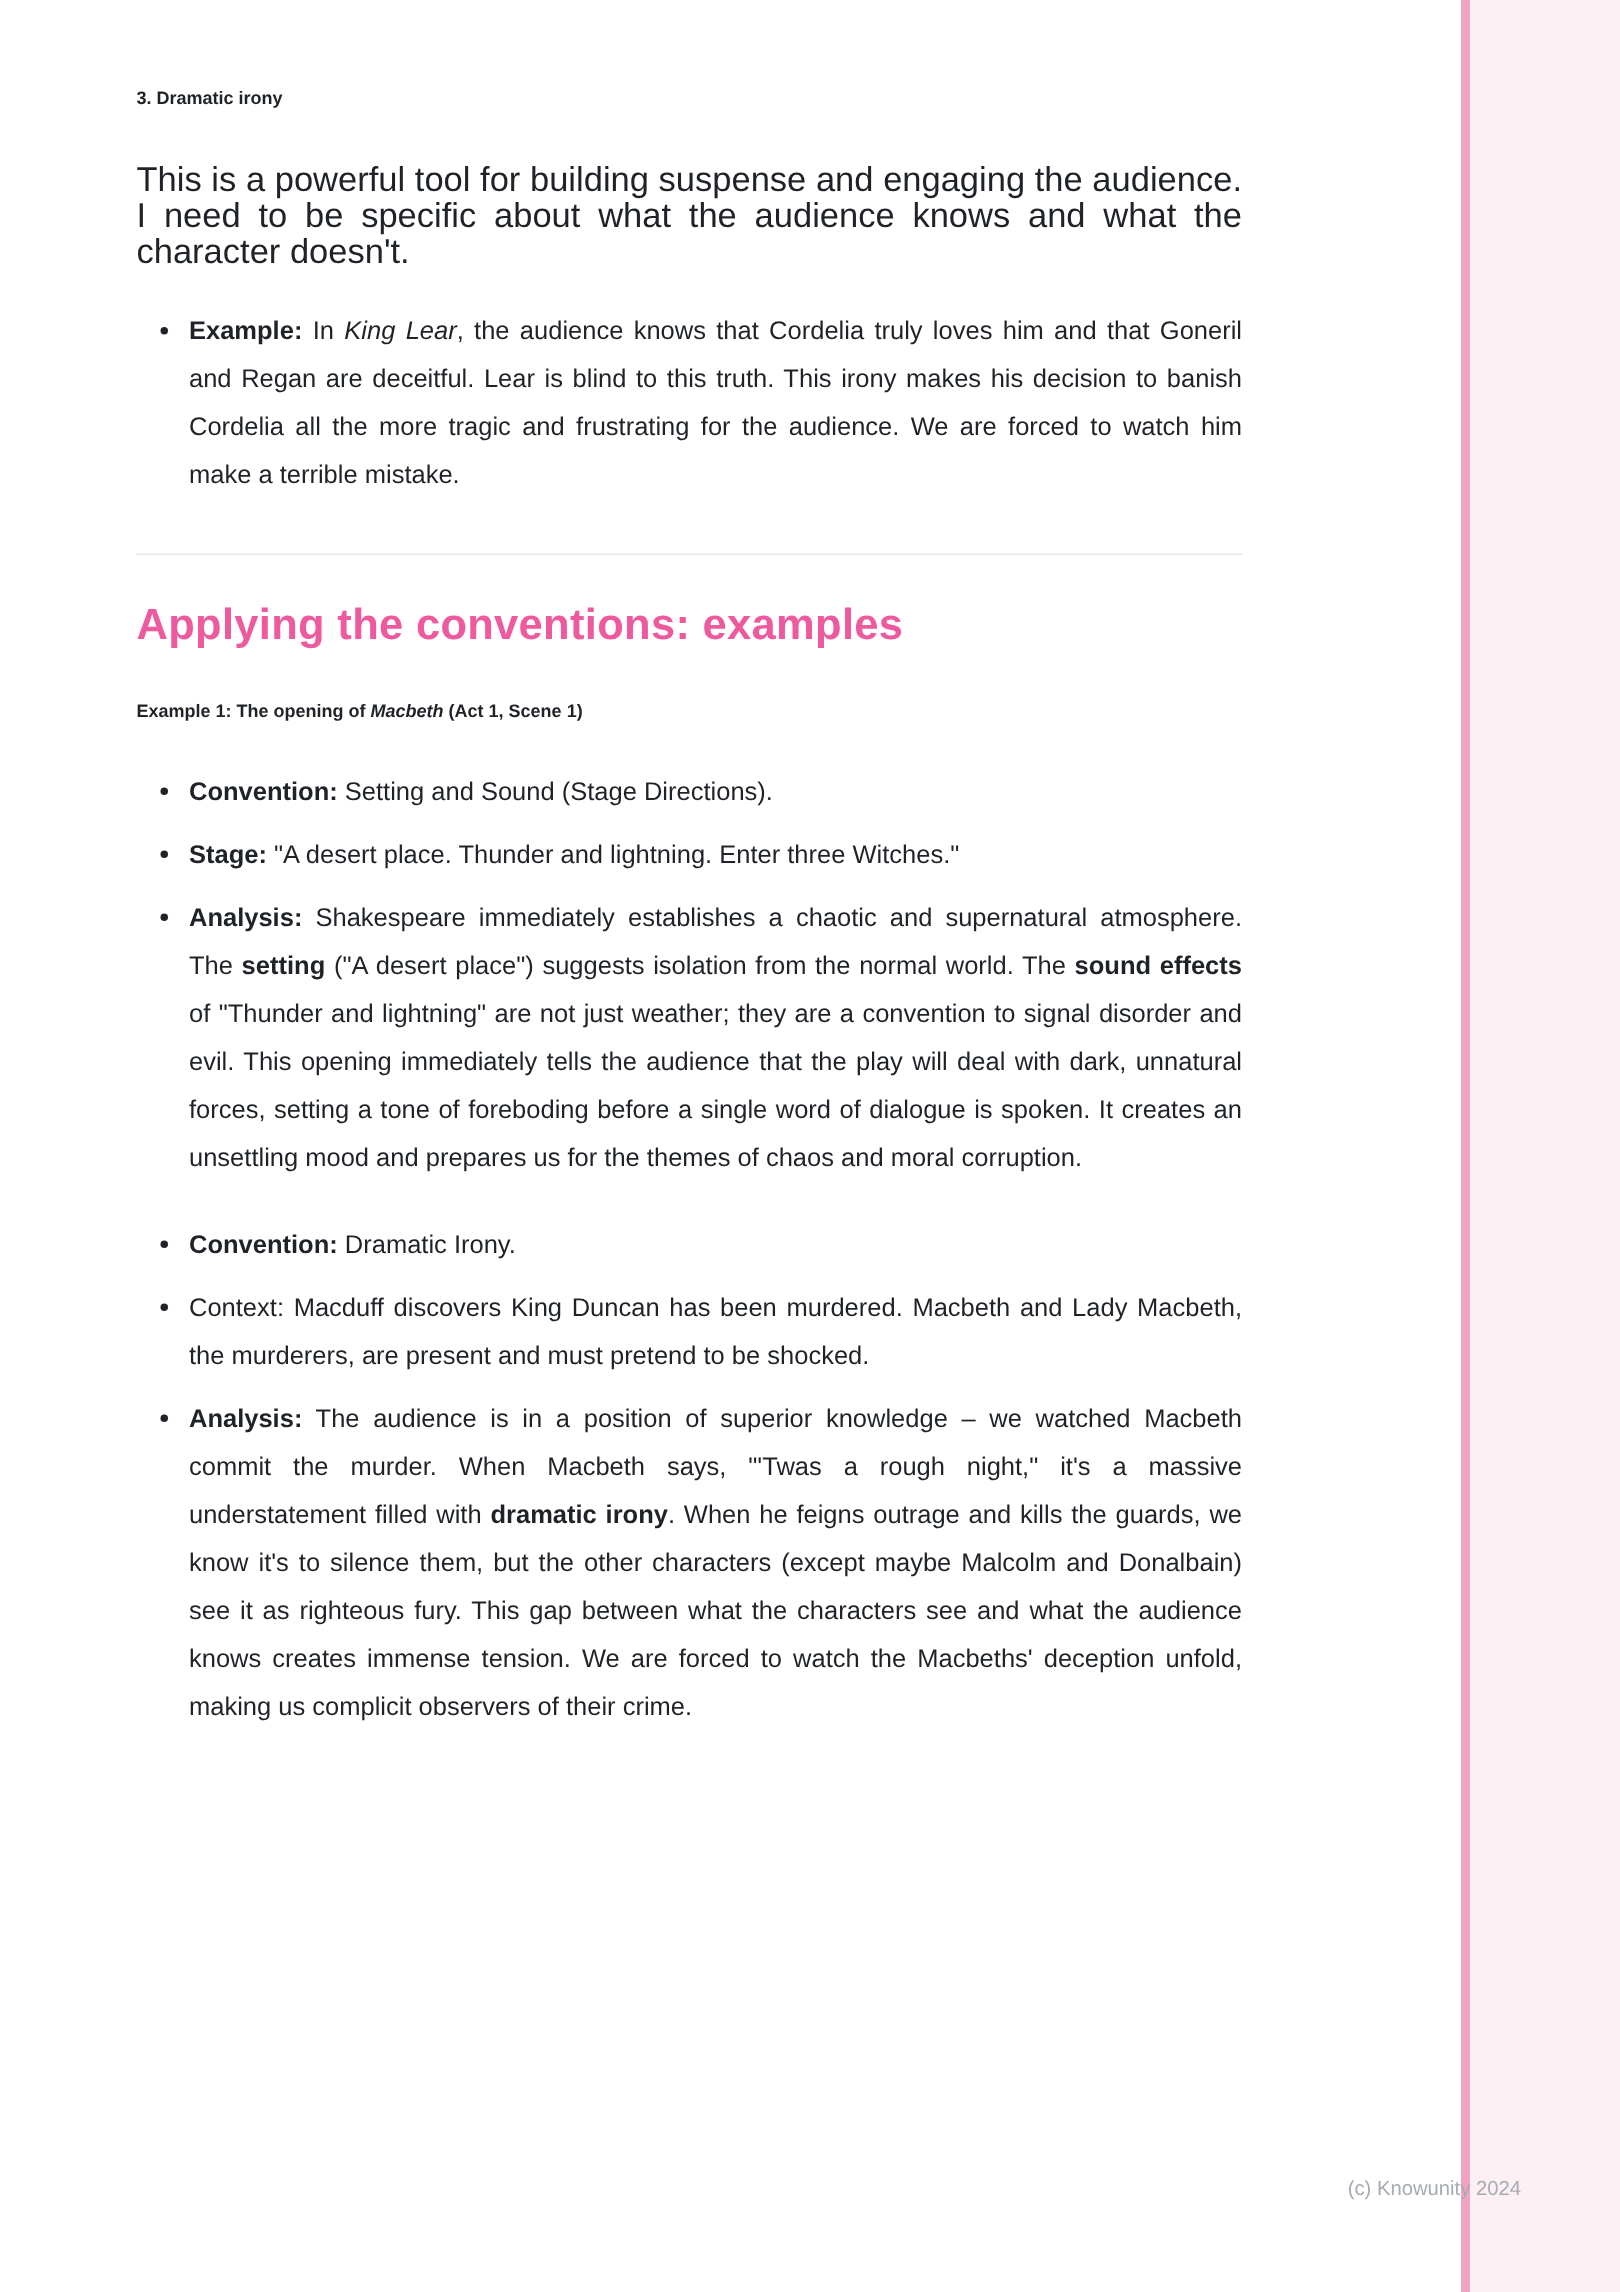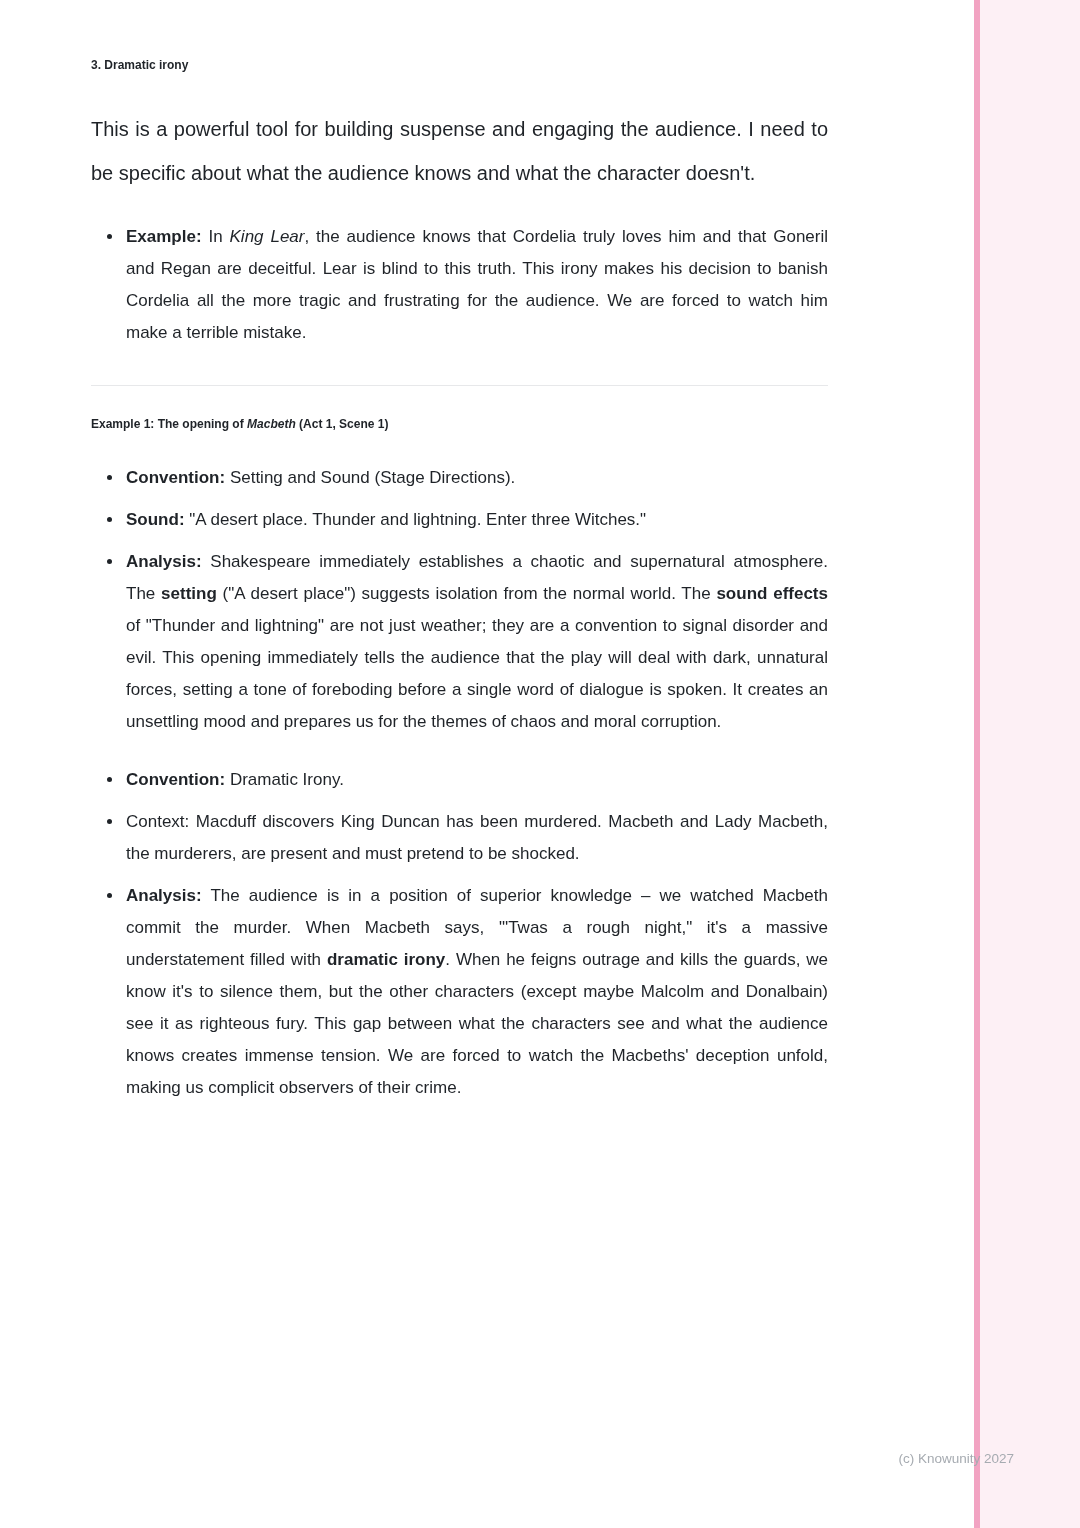--- a/index.html
+++ b/index.html
@@ -56,22 +56,22 @@
   }
   .h-pink {
     font-size: 29px;
     line-height: 38px;
     font-weight: 700;
     color: #ee5a9e;
     margin: 28px 0 0 0;
     letter-spacing: 0.2px;
   }
   .body-p {
-    font-size: 20px;
-    line-height: 44px;
+    font-size: 23px;
+    line-height: 24px;
     margin: 30px 0 0 0;
     text-align: justify;
   }
   .intro-p {
     margin-top: 26px;
   }
   .bullets {
     margin: 26px 0 0 0;
     padding: 0 0 0 33px;
     list-style: disc outside;
@@ -111,34 +111,35 @@
     <h4 class="h-small first">3. Dramatic irony</h4>
 
     <p class="body-p">This is a powerful tool for building suspense and engaging the audience. I need to be specific about what the audience knows and what the character doesn't.</p>
 
     <ul class="bullets">
       <li><span style="font-weight: 700;">Example:</span><span> In </span><span style="font-style: italic;">King Lear</span><span>, the audience knows that Cordelia truly loves him and that Goneril and Regan are deceitful. Lear is blind to this truth. This irony makes his decision to banish Cordelia all the more tragic and frustrating for the audience. We are forced to watch him make a terrible mistake.</span></li>
     </ul>
 
     <hr class="divider">
 
+    <h2 class="h-pink">Applying the conventions: examples</h2>
 
 
     <h4 class="h-small"><span style="font-weight: 700;">Example 1: The opening of </span><span style="font-weight: 700; font-style: italic;">Macbeth</span><span style="font-weight: 700;"> (Act 1, Scene 1)</span></h4>
 
     <ul class="bullets">
       <li><span style="font-weight: 700;">Convention:</span><span> Setting and Sound (Stage Directions).</span></li>
-      <li><span style="font-weight: 700;">Sound:</span><span> "A desert place. Thunder and lightning. Enter three Witches."</span></li>
+      <li><span style="font-weight: 700;">Stage:</span><span> "A desert place. Thunder and lightning. Enter three Witches."</span></li>
       <li><span style="font-weight: 700;">Analysis:</span><span> Shakespeare immediately establishes a chaotic and supernatural atmosphere. The </span><span style="font-weight: 700;">setting</span><span> ("A desert place") suggests isolation from the normal world. The </span><span style="font-weight: 700;">sound effects</span><span> of "Thunder and lightning" are not just weather; they are a convention to signal disorder and evil. This opening immediately tells the audience that the play will deal with dark, unnatural forces, setting a tone of foreboding before a single word of dialogue is spoken. It creates an unsettling mood and prepares us for the themes of chaos and moral corruption.</span></li>
     </ul>
 
 
     <ul class="bullets">
       <li><span style="font-weight: 700;">Convention:</span><span> Dramatic Irony.</span></li>
       <li><span style="font-weight: 400;">Context:</span><span> Macduff discovers King Duncan has been murdered. Macbeth and Lady Macbeth, the murderers, are present and must pretend to be shocked.</span></li>
       <li><span style="font-weight: 700;">Analysis:</span><span> The audience is in a position of superior knowledge – we watched Macbeth commit the murder. When Macbeth says, "'Twas a rough night," it's a massive understatement filled with </span><span style="font-weight: 700;">dramatic irony</span><span>. When he feigns outrage and kills the guards, we know it's to silence them, but the other characters (except maybe Malcolm and Donalbain) see it as righteous fury. This gap between what the characters see and what the audience knows creates immense tension. We are forced to watch the Macbeths' deception unfold, making us complicit observers of their crime.</span></li>
     </ul>
 
   </div>
 
-  <div class="watermark">(c) Knowunity 2027</div>
+  <div class="watermark">(c) Knowunity 2024</div>
 
 </div>
 
 </body></html>

